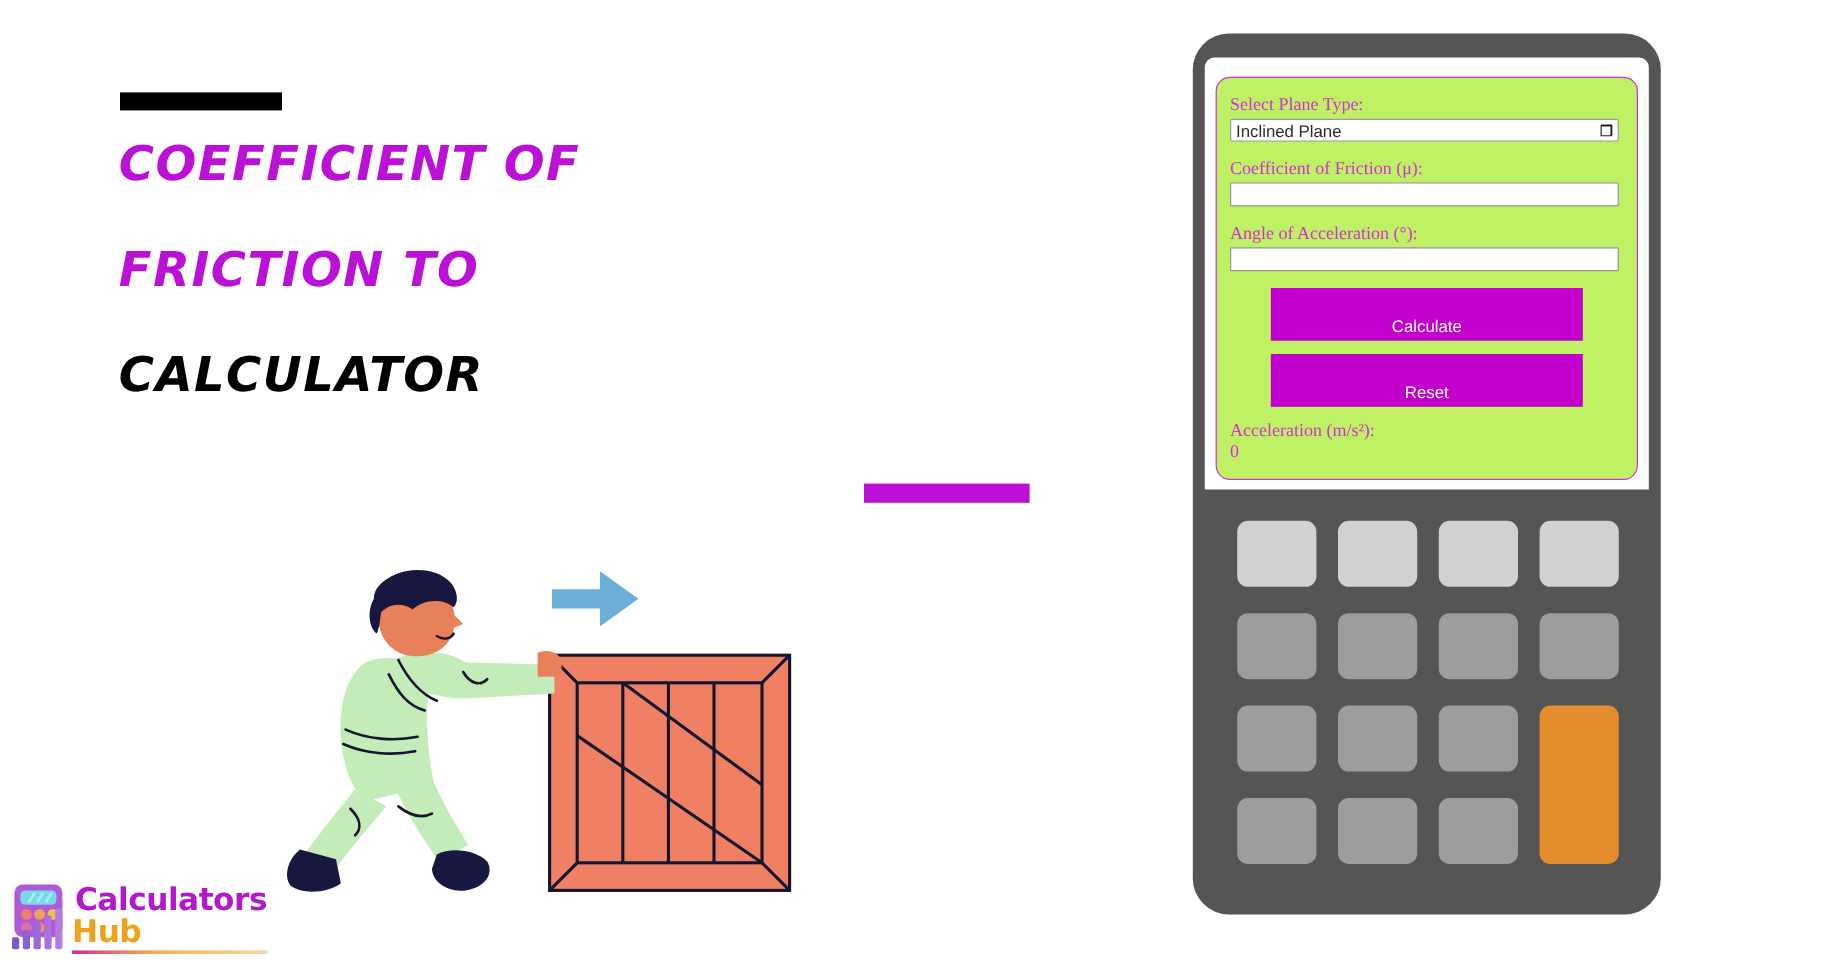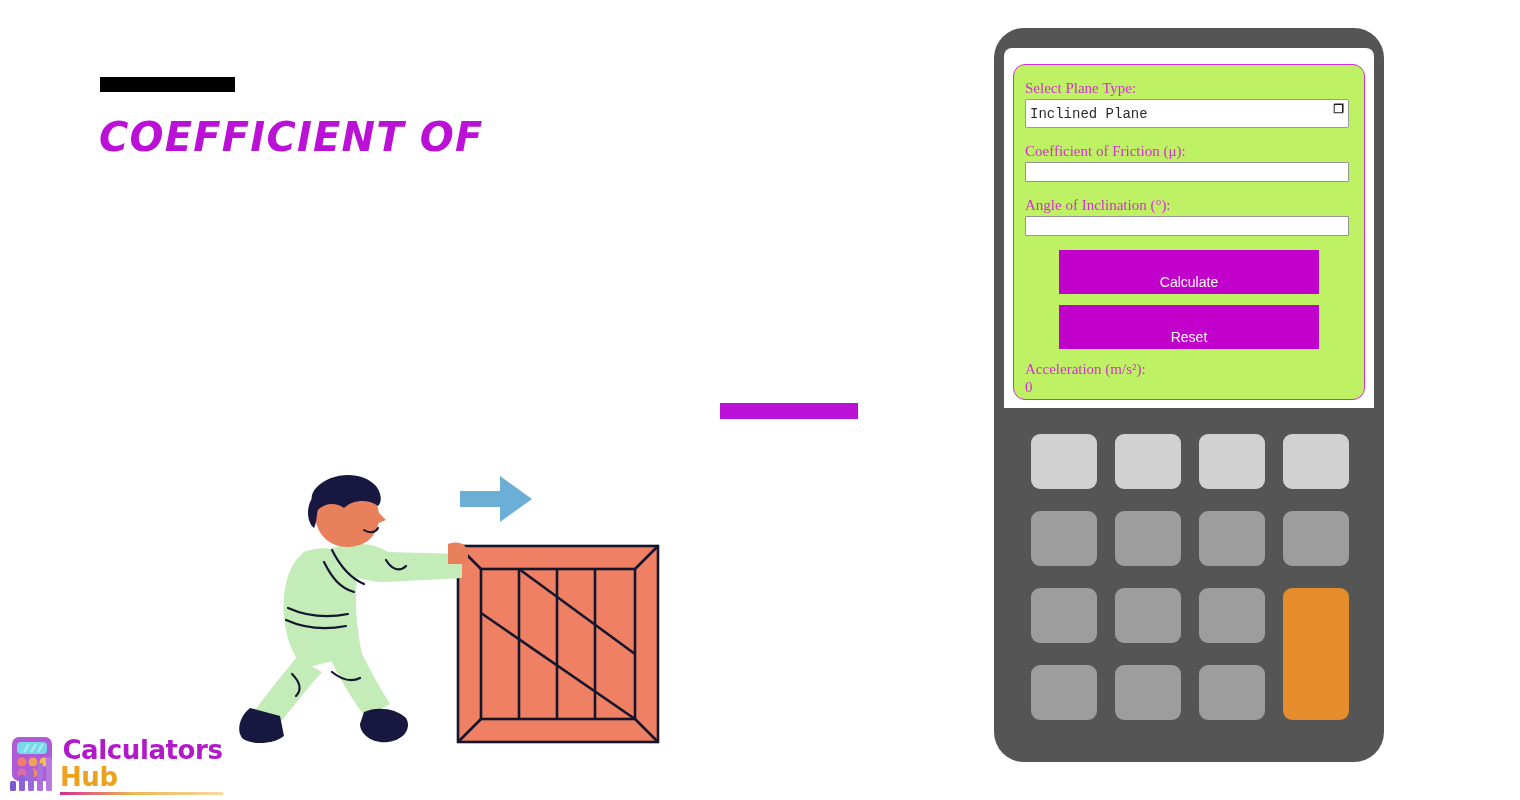--- a/index.html
+++ b/index.html
@@ -119,22 +119,22 @@
     font-family: "Liberation Serif", serif;
     font-size: 15px;
     color: #d42fd4;
     margin: 0 0 2px 0;
     line-height: 18px;
   }
 
   select.form-select {
     display: block;
     width: 324px;
-    height: 29px;
-    font-family: Liberation Mono, monospace;
+    height: 19px;
+    font-family: Liberation Sans, sans-serif;
     font-size: 14px;
     color: #2a2a2a;
     background: #ffffff;
     border: 1px solid #9a9a9a;
     border-radius: 2px;
     padding: 0 4px;
     margin-bottom: 14px;
     -webkit-appearance: none;
     appearance: none;
   }
@@ -214,20 +214,22 @@
 </style>
 </head>
 <body>
 
 <div id="left-panel">
 
   <div id="black-dash"></div>
 
   <div id="title-block">
     <h1 class="title-line title-magenta">COEFFICIENT OF</h1>
+    <h1 class="title-line title-magenta">FRICTION TO</h1>
+    <h1 class="title-line title-black">CALCULATOR</h1>
   </div>
 
   <div id="magenta-dash"></div>
 
   <div id="illustration">
     <svg width="440" height="290" viewBox="0 0 440 290" xmlns="http://www.w3.org/2000/svg">
 
       <g>
         <path d="M224 23 L264 23 L264 8 L296 31 L264 54 L264 39 L224 39 Z" fill="#6bafd6"></path>
       </g>
@@ -322,21 +324,21 @@
     <select class="form-select">
       <option selected="">Inclined Plane</option>
       <option>Horizontal Plane</option>
     </select>
     <span class="select-chevron">❒</span>
   </span>
 
   <p class="field-label">Coefficient of Friction (μ):</p>
   <input class="form-input" type="text" value="" style="">
 
-  <p class="field-label">Angle of Inclination (°):</p>
+  <p class="field-label">Angle of Acceleration (°):</p>
   <input class="form-input" type="text" value="" style="">
 
   <button id="calculate-button" class="action-button">Calculate</button>
   <button id="reset-button" class="action-button">Reset</button>
 
   <div id="result-block">
     <p class="result-label">Acceleration (m/s²):</p>
     <p class="result-value">0</p>
   </div>
 </div>

